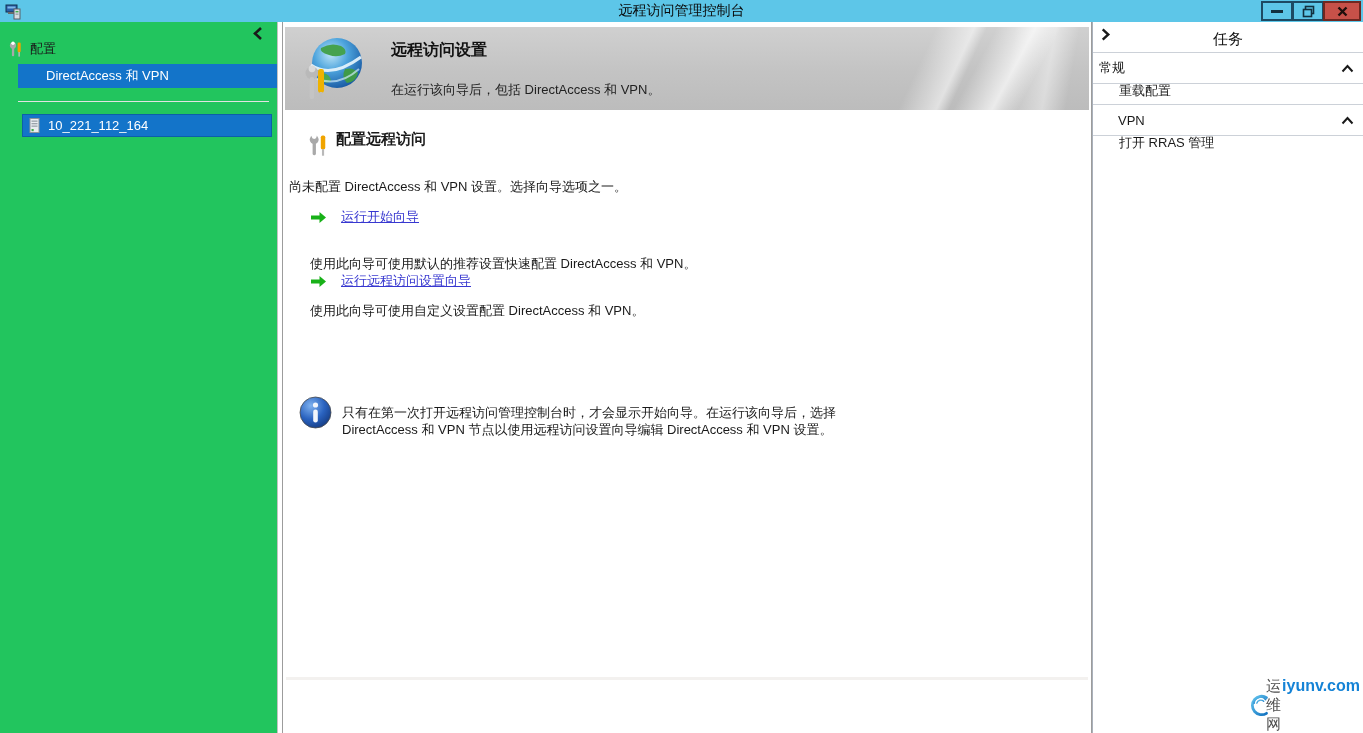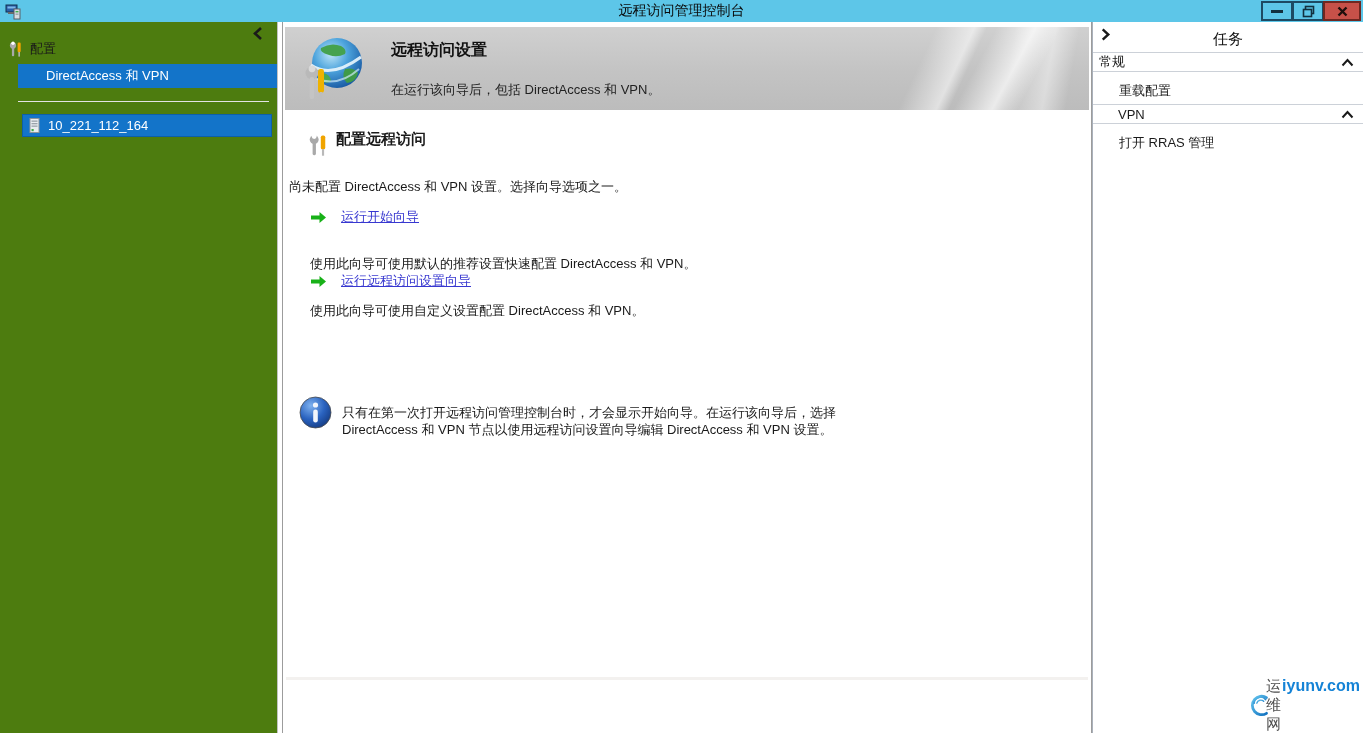--- a/index.html
+++ b/index.html
@@ -12,21 +12,21 @@
   .titlebar .app-icon { position:absolute; left:5px; top:3px; width:17px; height:17px; }
   .titlebar .title { position:absolute; left:0; right:0; text-align:center; font-size:14px; color:#0a0a0a; }
   .win-controls { position:absolute; right:2px; top:1px; display:flex; height:20px; }
   .win-btn { width:31px; height:20px; border:2px solid #1d4a63; border-right-width:1px; display:flex; align-items:center; justify-content:center; background:#5dc6e8; cursor:pointer; }
   .win-btn.close { background:#c75149; border:2px solid #6e2721; width:38px; }
   .min-glyph { width:12px; height:3px; background:#12303f; }
 
   
   .app { position:absolute; left:0; top:22px; width:1363px; height:711px; }
 
-  .sidebar { position:absolute; left:0; top:0; width:278px; height:711px; background:#4d7c0f; border-right:1px solid #c2c2c2; }
+  .sidebar { position:absolute; left:0; top:0; width:278px; height:711px; background:#22c55e; border-right:1px solid #c2c2c2; }
   .collapse-btn { position:absolute; right:10px; top:4px; width:16px; height:16px; cursor:pointer; }
   .tree-root { position:absolute; left:8px; top:18px; display:flex; align-items:center; gap:6px; font-size:13px; }
   .tree-item-selected { position:absolute; left:18px; right:0; top:42px; height:24px; background:#1374c9; color:#fff; font-size:13px; display:flex; align-items:center; padding-left:28px; cursor:pointer; }
   .tree-sep { position:absolute; left:18px; right:8px; top:79px; height:1px; background:#e3e3e3; }
   .server-item { position:absolute; left:22px; top:92px; width:250px; height:23px; background:#1374c9; border:1px solid #0d5fa8; color:#fff; font-size:13px; display:flex; align-items:center; gap:8px; padding-left:6px; cursor:pointer; }
 
   .main { position:absolute; left:282px; top:0; width:810px; height:711px; background:#fff; border-left:1px solid #9c9c9c; border-right:1px solid #9c9c9c; }
   .banner { position:absolute; left:2px; right:2px; top:5px; height:83px;
             background:linear-gradient(180deg,#d0d0d0 0%,#c3c3c3 55%,#bcbcbc 100%); overflow:hidden; }
   .banner .streaks { position:absolute; right:0; top:0; width:280px; height:100%;
@@ -49,21 +49,21 @@
   .wizard-desc.d1 { top:233px; }
   .wizard-desc.d2 { top:280px; }
 
   .note-row { position:absolute; left:16px; top:374px; display:flex; gap:10px; }
   .note-text { font-size:13px; line-height:17px; padding-top:8px; }
   .main-bottom-sep { position:absolute; left:3px; right:3px; top:655px; height:3px; background:#f3f1ef; }
 
   .tasks { position:absolute; left:1092px; top:0; width:271px; height:711px; background:#fff; border-left:1px solid #aab1bb; }
   .expand-btn { position:absolute; left:6px; top:5px; width:16px; height:16px; cursor:pointer; }
   .tasks-title { position:absolute; left:0; right:0; top:8px; text-align:center; font-size:15px; color:#111; }
-  .task-section { position:absolute; left:0; right:0; height:20px; border-top:1px solid #ccd1d8; border-bottom:1px solid #ccd1d8; display:flex; align-items:center; justify-content:space-between; padding:0 9px 0 6px; font-size:13px; cursor:pointer; background:#fff; }
+  .task-section { position:absolute; left:0; right:0; height:32px; border-top:1px solid #ccd1d8; border-bottom:1px solid #ccd1d8; display:flex; align-items:center; justify-content:space-between; padding:0 9px 0 6px; font-size:13px; cursor:pointer; background:#fff; }
   .task-section.s1 { top:30px; }
   .task-section.s2 { top:82px;padding-left:25px; }
   .task-item { position:absolute; left:26px; font-size:13px; cursor:pointer; }
   .task-item.i1 { top:60px; }
   .task-item.i2 { top:112px; }
 
   .watermark { position:absolute; left:1248px; top:655px; width:112px; height:56px; display:flex; align-items:center; }
   .wm-texts { display:flex; flex-direction:row; margin-left:-6px; }
   .wm-name { font-size:15px; color:#4d4d4d; letter-spacing:1px; }
   .wm-domain { font-size:16px; font-weight:bold; color:#1583d6; }

